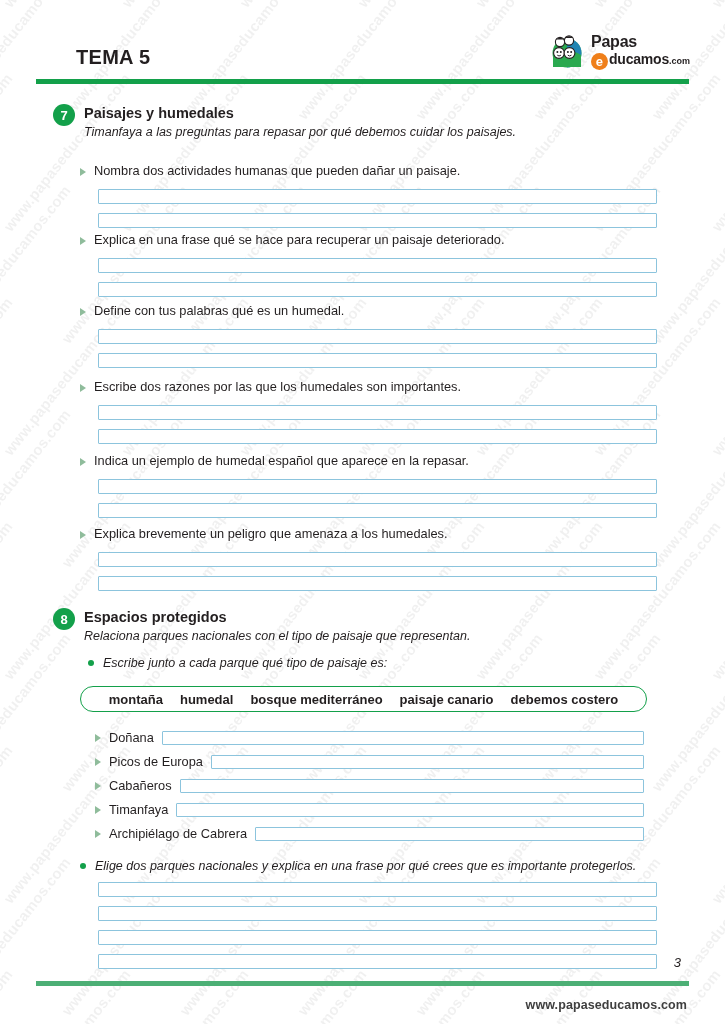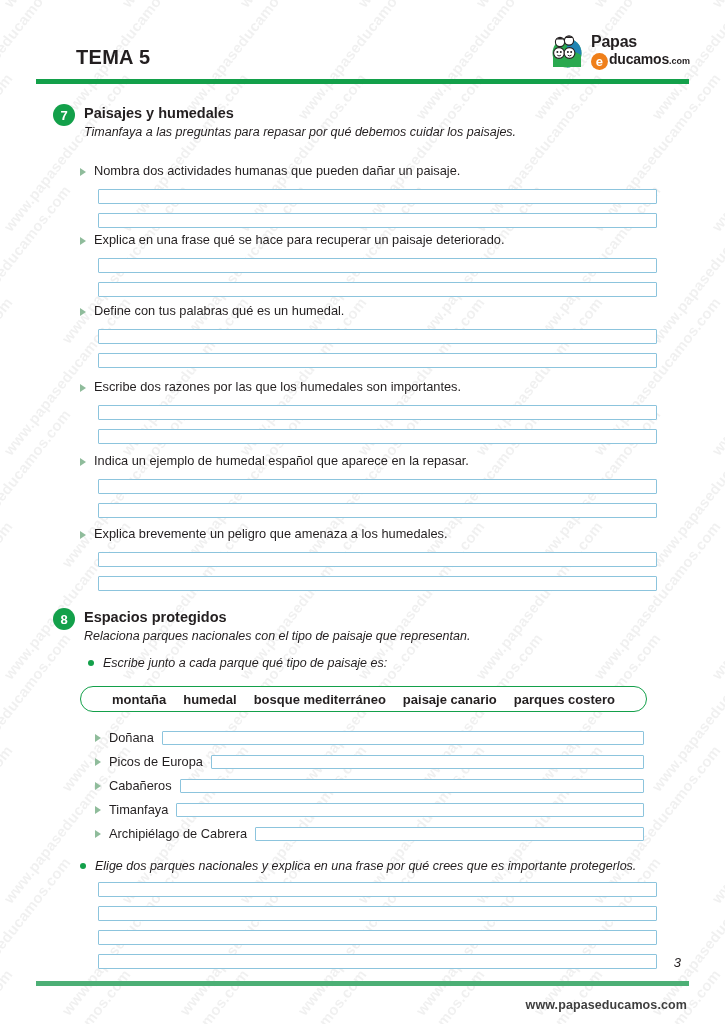--- a/index.html
+++ b/index.html
@@ -490,21 +490,21 @@
   <div class="dot-row" style="left:88px; top:655px;justify-content:space-between;">
     <span class="dot-bullet"></span>
     <span class="dot-text">Escribe junto a cada parque qué tipo de paisaje es:</span>
   </div>
 
   <div class="wordbank">
     <span>montaña</span>
     <span>humedal</span>
     <span>bosque mediterráneo</span>
     <span>paisaje canario</span>
-    <span>parques costero</span>
+    <span>debemos costero</span>
   </div>
 
   <div class="park-row" style="top:730px;">
     <span class="tri-bullet" style="margin-top:0;"></span>
     <span class="park-label">Doñana</span>
     <span class="park-input"></span>
   </div>
   <div class="park-row" style="top:754px;">
     <span class="tri-bullet" style="margin-top:0;"></span>
     <span class="park-label">Picos de Europa</span>

